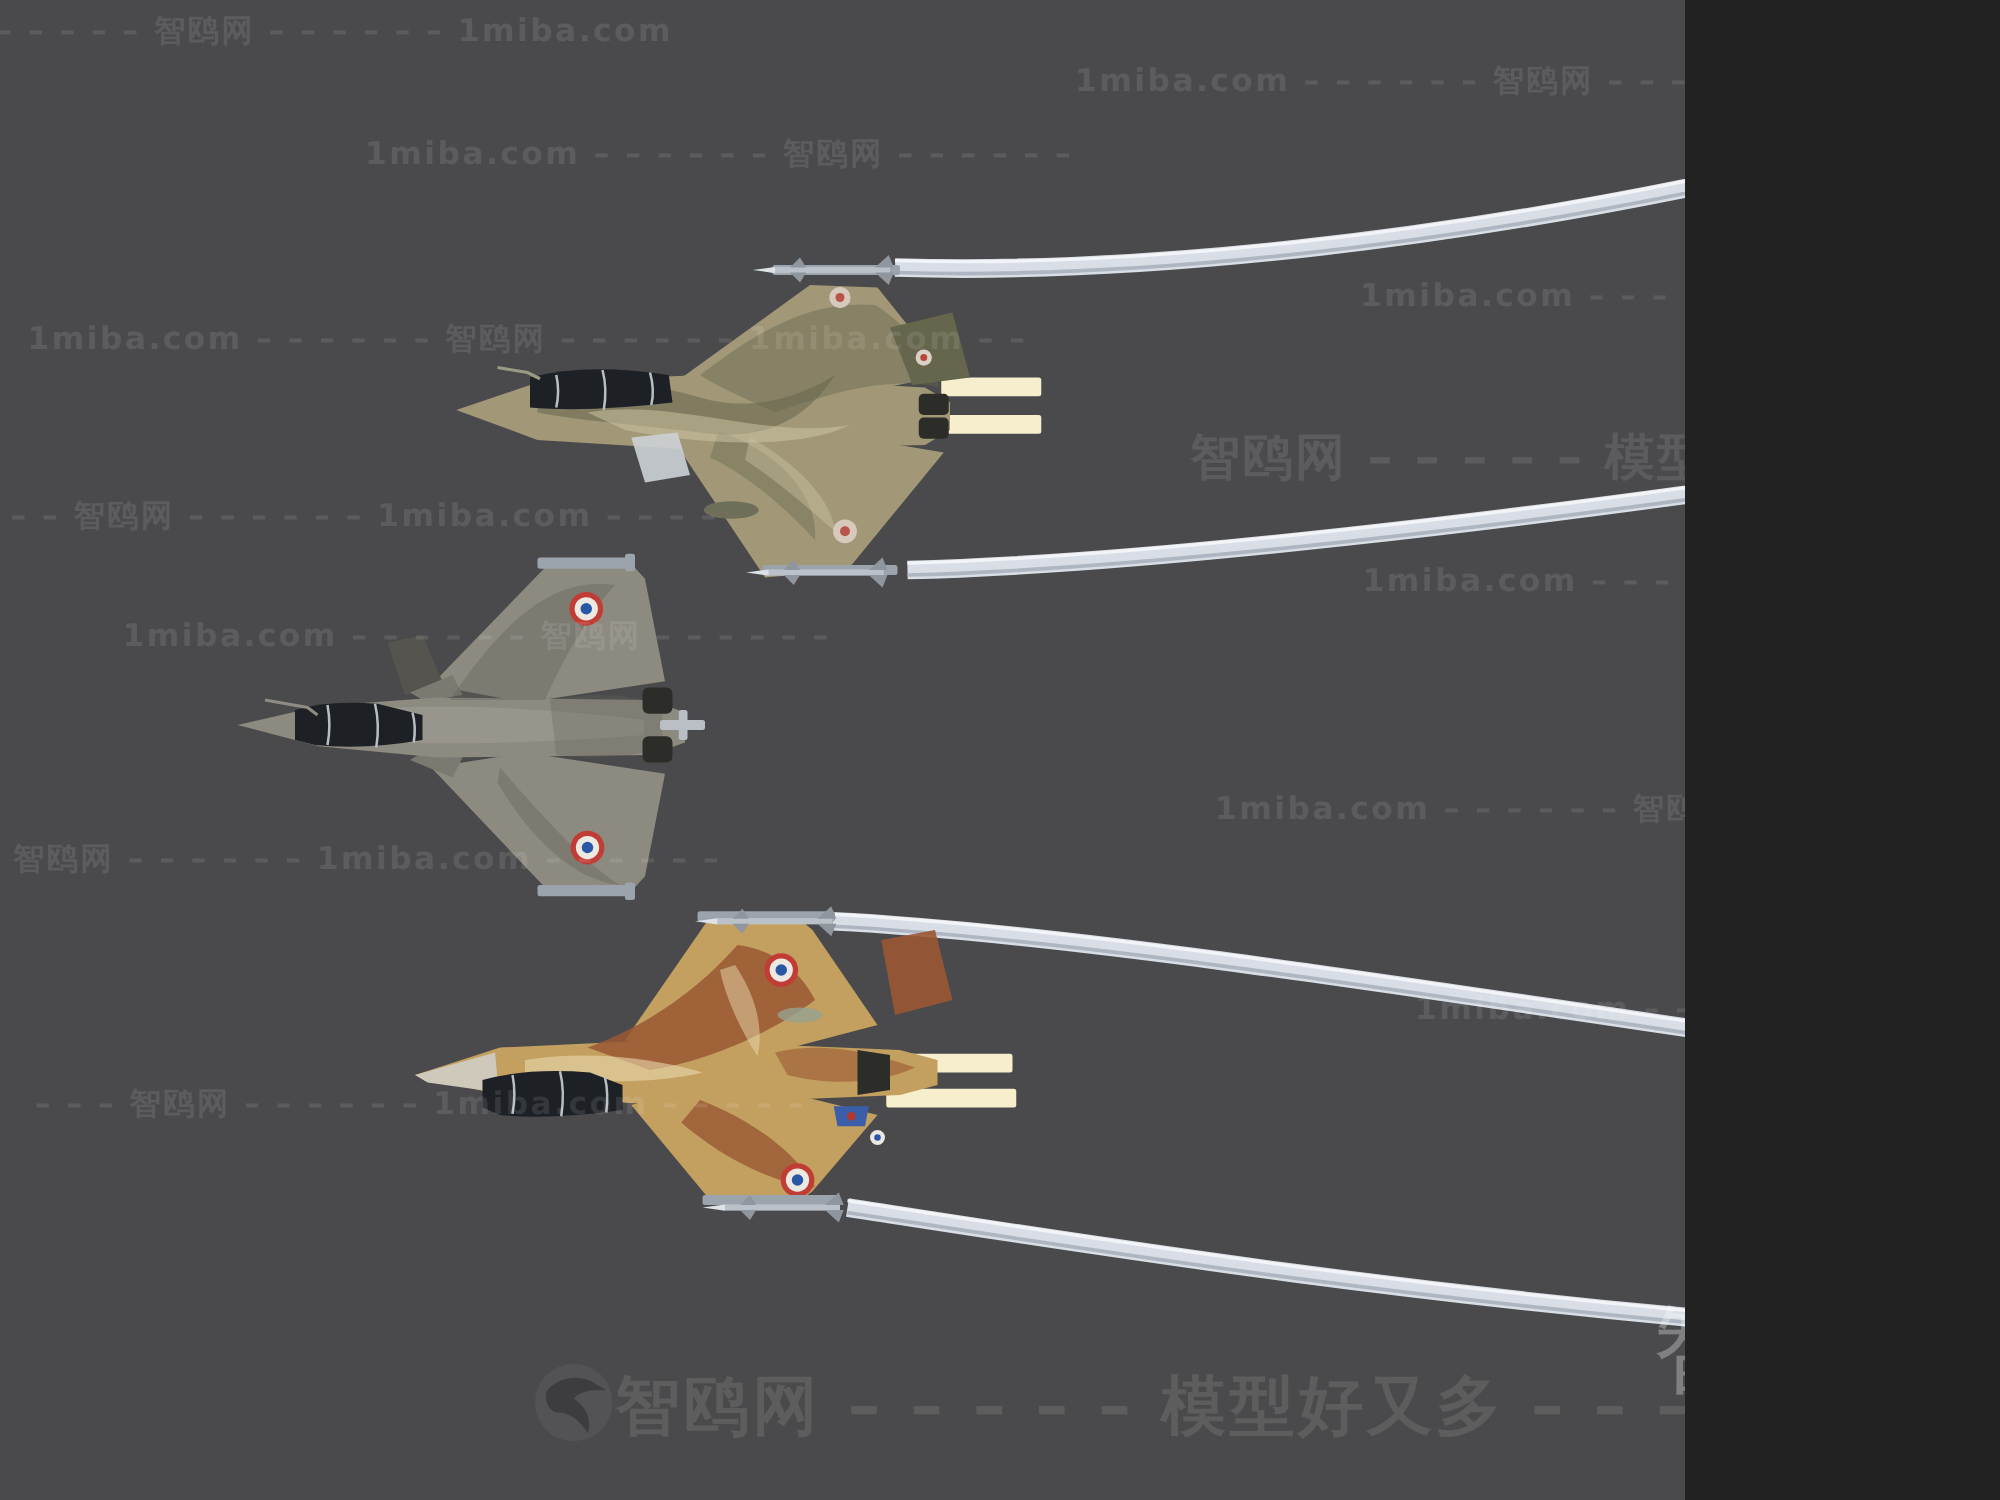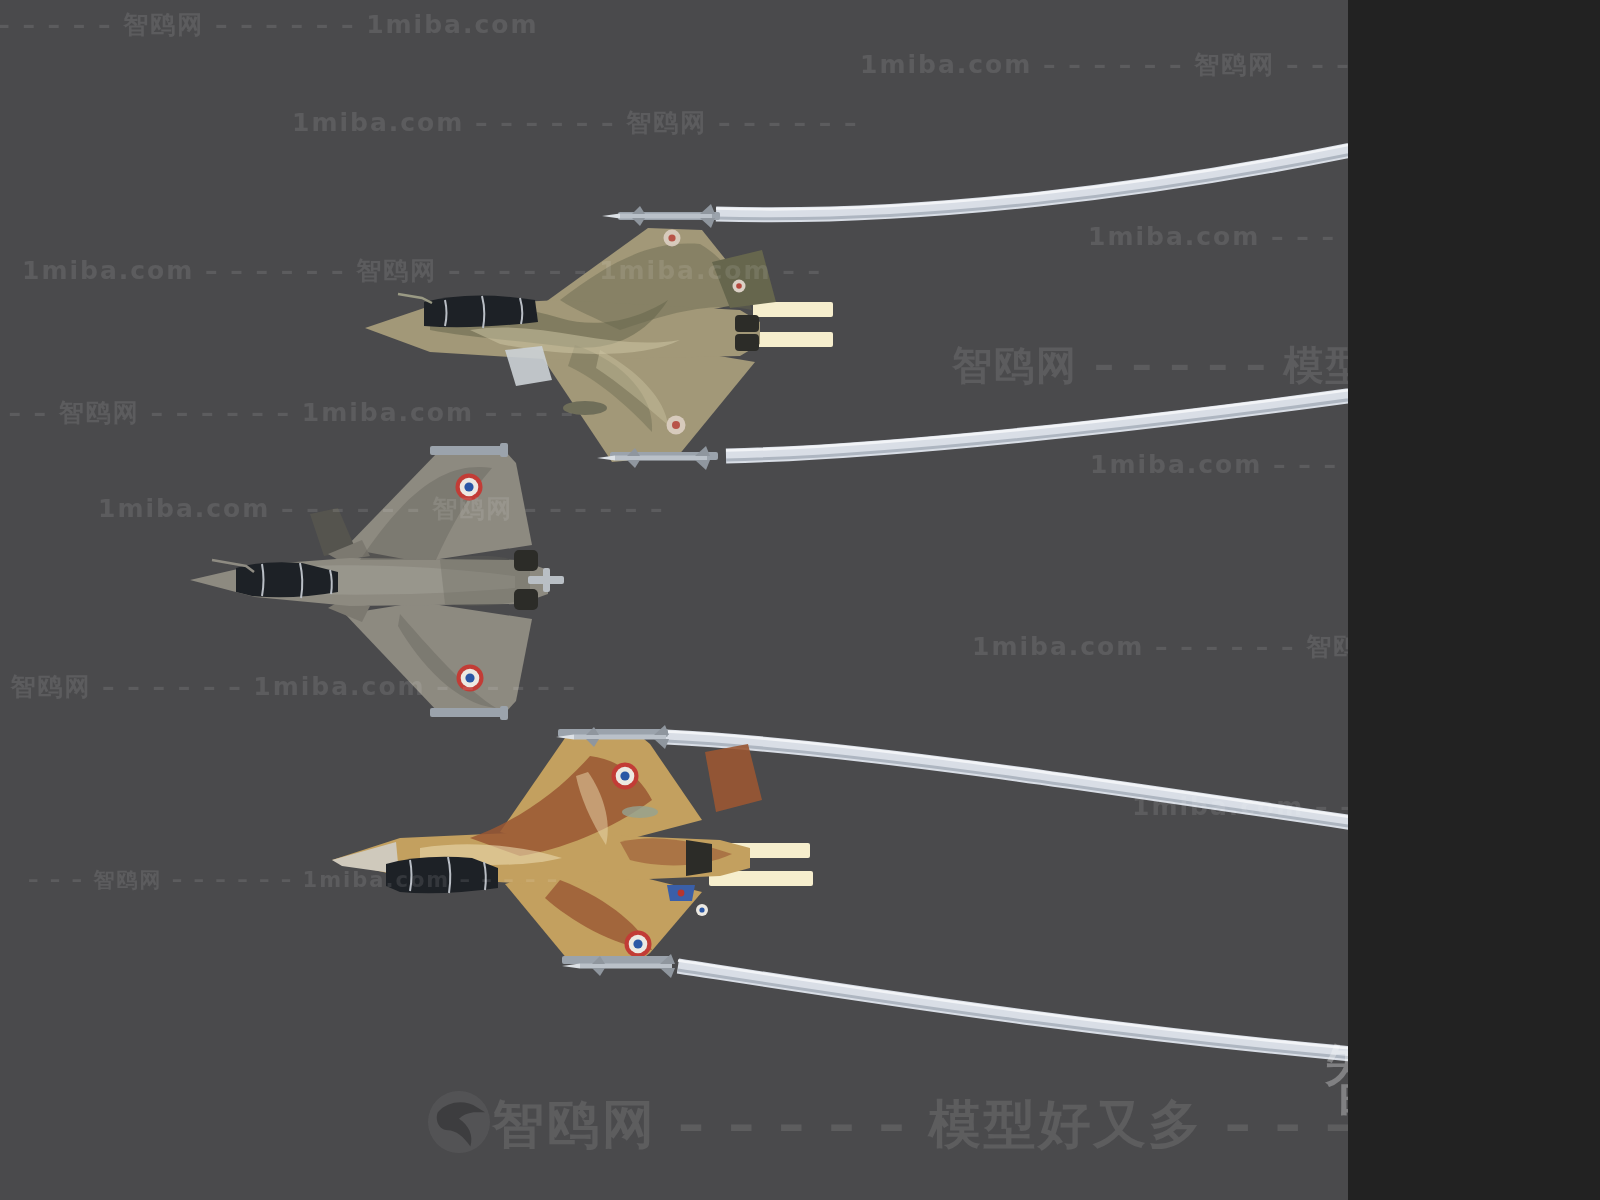--- a/index.html
+++ b/index.html
@@ -217,21 +217,21 @@
         <div class="wm-row" style="left: 860px; top: 48px; font-size: 25px;">1miba.com – – – – – – 智鸥网 – – – – – – 1miba.com</div>
         <div class="wm-row" style="left: 292px; top: 106px; font-size: 25px;">1miba.com – – – – – – 智鸥网 – – – – – –</div>
         <div class="wm-row" style="left: 1088px; top: 220px; font-size: 25px;">1miba.com – – – – – – 智鸥网 – – – – –</div>
         <div class="wm-row" style="left: 22px; top: 254px; font-size: 25px;">1miba.com – – – – – – 智鸥网 – – – – – – 1miba.com – –</div>
         <div class="wm-row" style="left: -42px; top: 396px; font-size: 25px;">– – – – 智鸥网 – – – – – – 1miba.com – – – –</div>
         <div class="wm-row" style="left: 1090px; top: 448px; font-size: 25px;">1miba.com – – – – – – 智鸥网 – – – – – –</div>
         <div class="wm-row" style="left: 98px; top: 492px; font-size: 25px;">1miba.com – – – – – – 智鸥网 – – – – – –</div>
         <div class="wm-row" style="left: 972px; top: 630px; font-size: 25px;">1miba.com – – – – – – 智鸥网 – – – – – – 1miba.com</div>
         <div class="wm-row" style="left: -40px; top: 670px; font-size: 25px;">– – 智鸥网 – – – – – – 1miba.com – – – – – –</div>
         <div class="wm-row" style="left: 1132px; top: 790px; font-size: 25px;">1miba.com – – – – – 智鸥网 – – – – – –</div>
-        <div class="wm-row" style="left: 28px; top: 866px; font-size: 21px;">– – – 智鸥网 – – – – – – 1miba.com – – – – –</div>
+        <div class="wm-row" style="left: 28px; top: 866px; font-size: 25px;">– – – 智鸥网 – – – – – – 1miba.com – – – – –</div>
         <div class="wm-row" style="left: 952px; top: 338px; font-size: 40px;">智鸥网 – – – – – 模型好又多 – – – –</div>
       </div>
 
     <div class="bird-badge">
       <svg width="62" height="62" viewBox="0 0 76 76">
         <path d="M12,26 C24,12 46,10 60,20 L70,26 L56,26 C48,27 42,30 38,34 C50,42 56,54 52,68 C44,56 34,48 24,48 C14,48 8,36 12,26 Z" fill="rgba(0,0,0,0.26)"></path>
       </svg>
     </div>
     <div class="wm-brandrow">智鸥网 – – – – – 模型好又多 – – – –</div>
 

